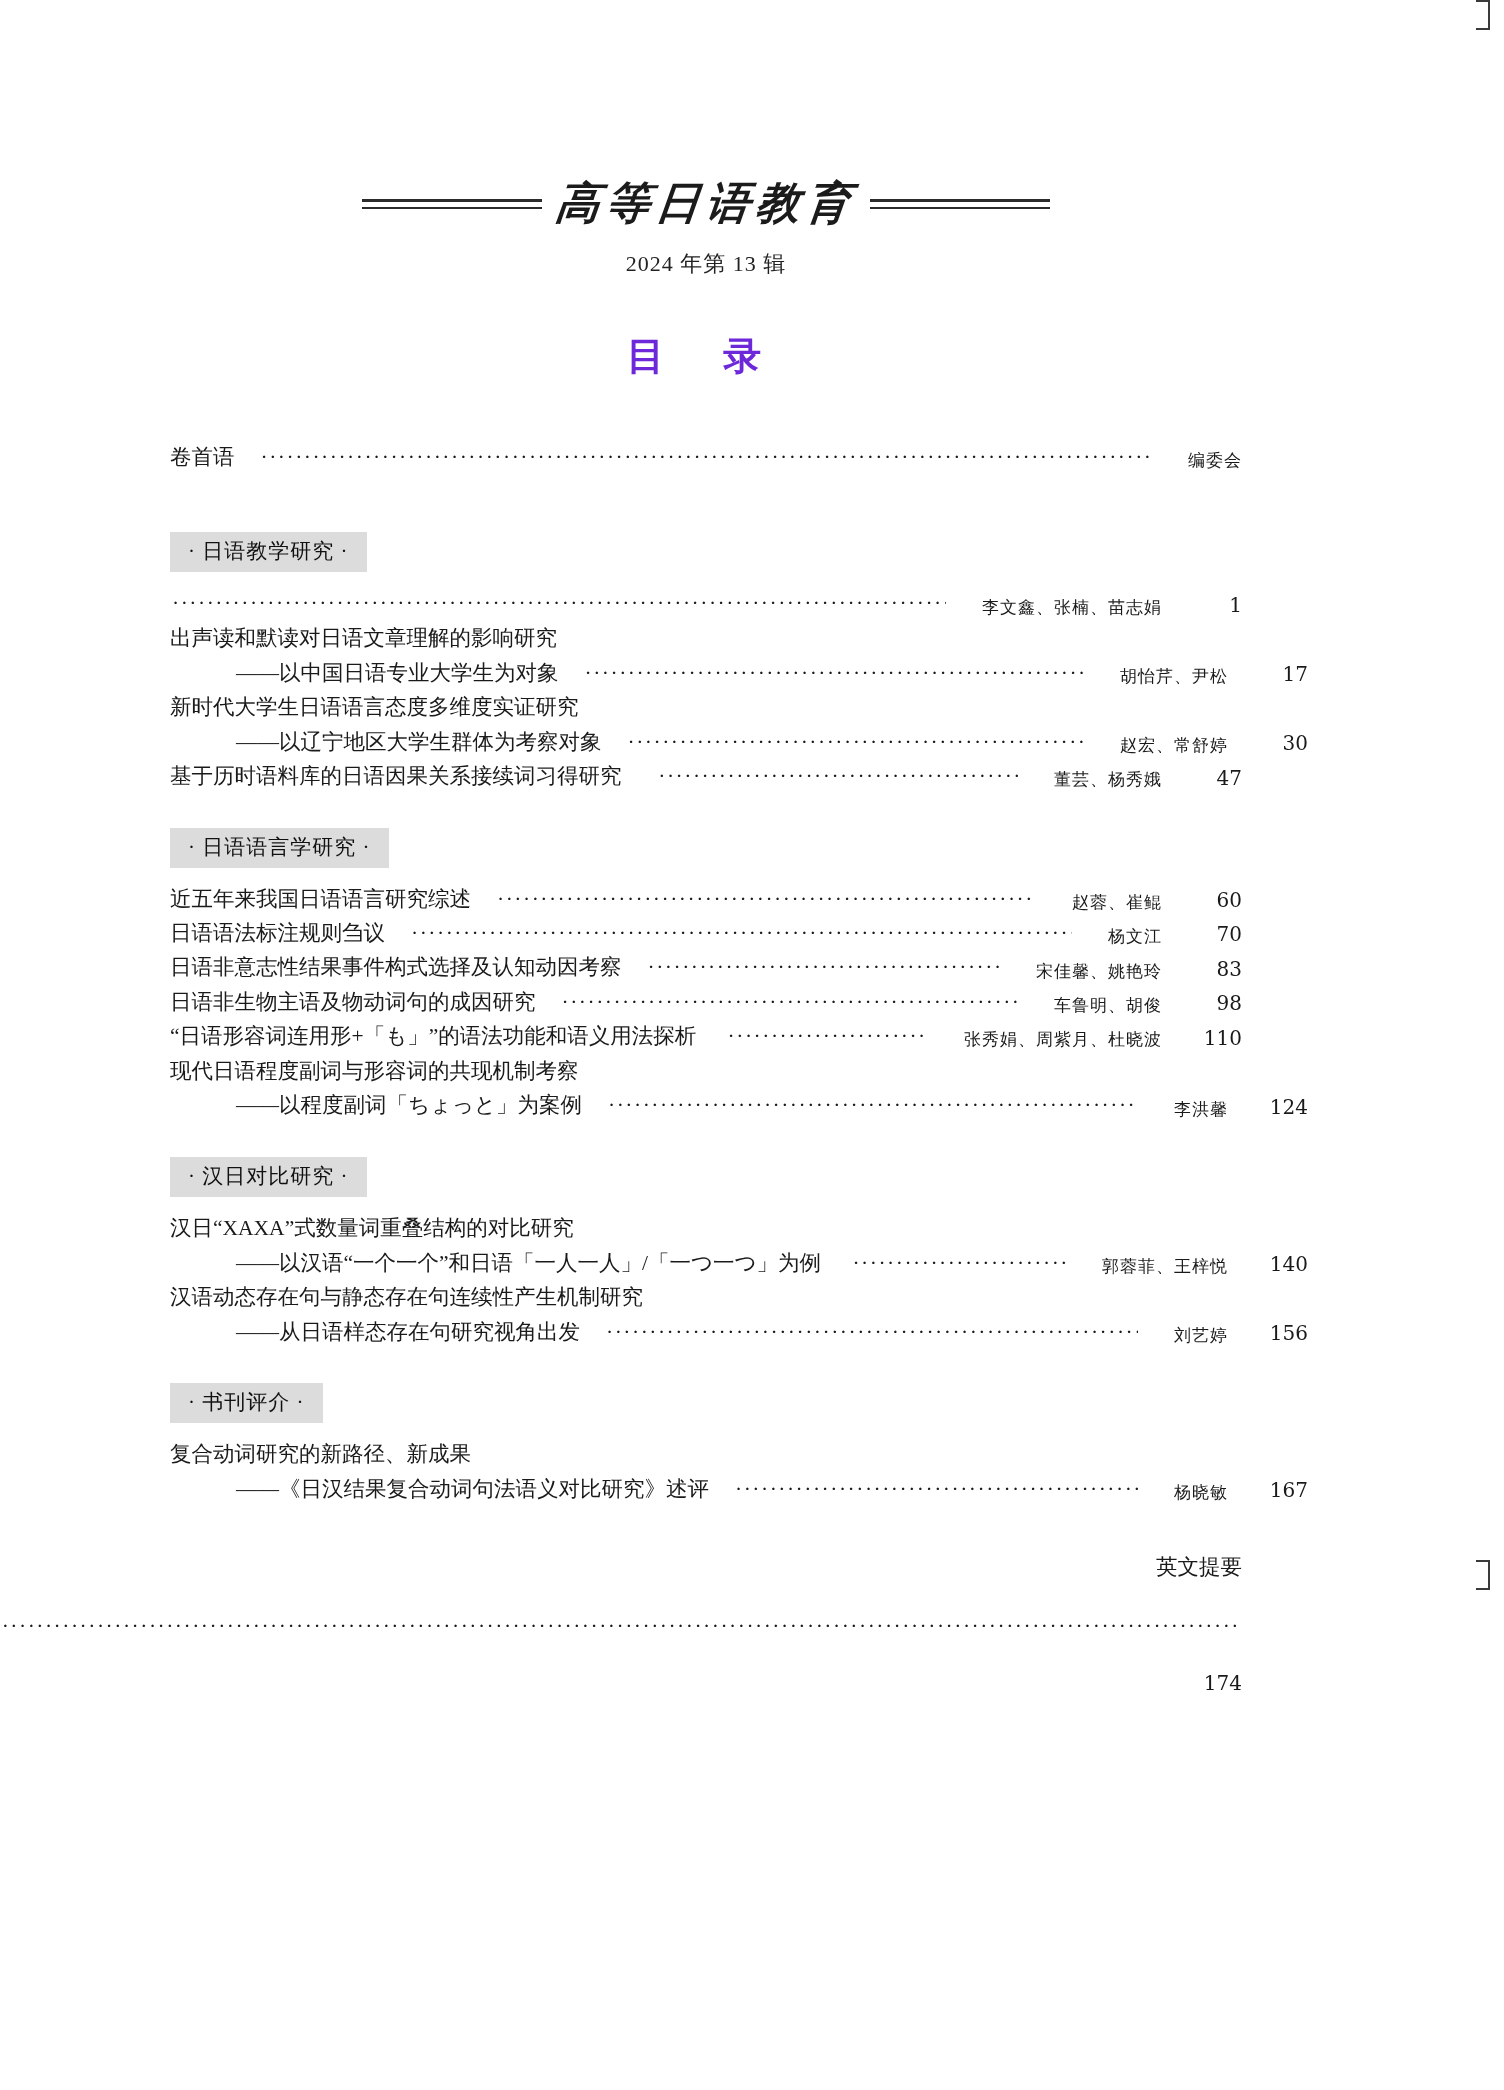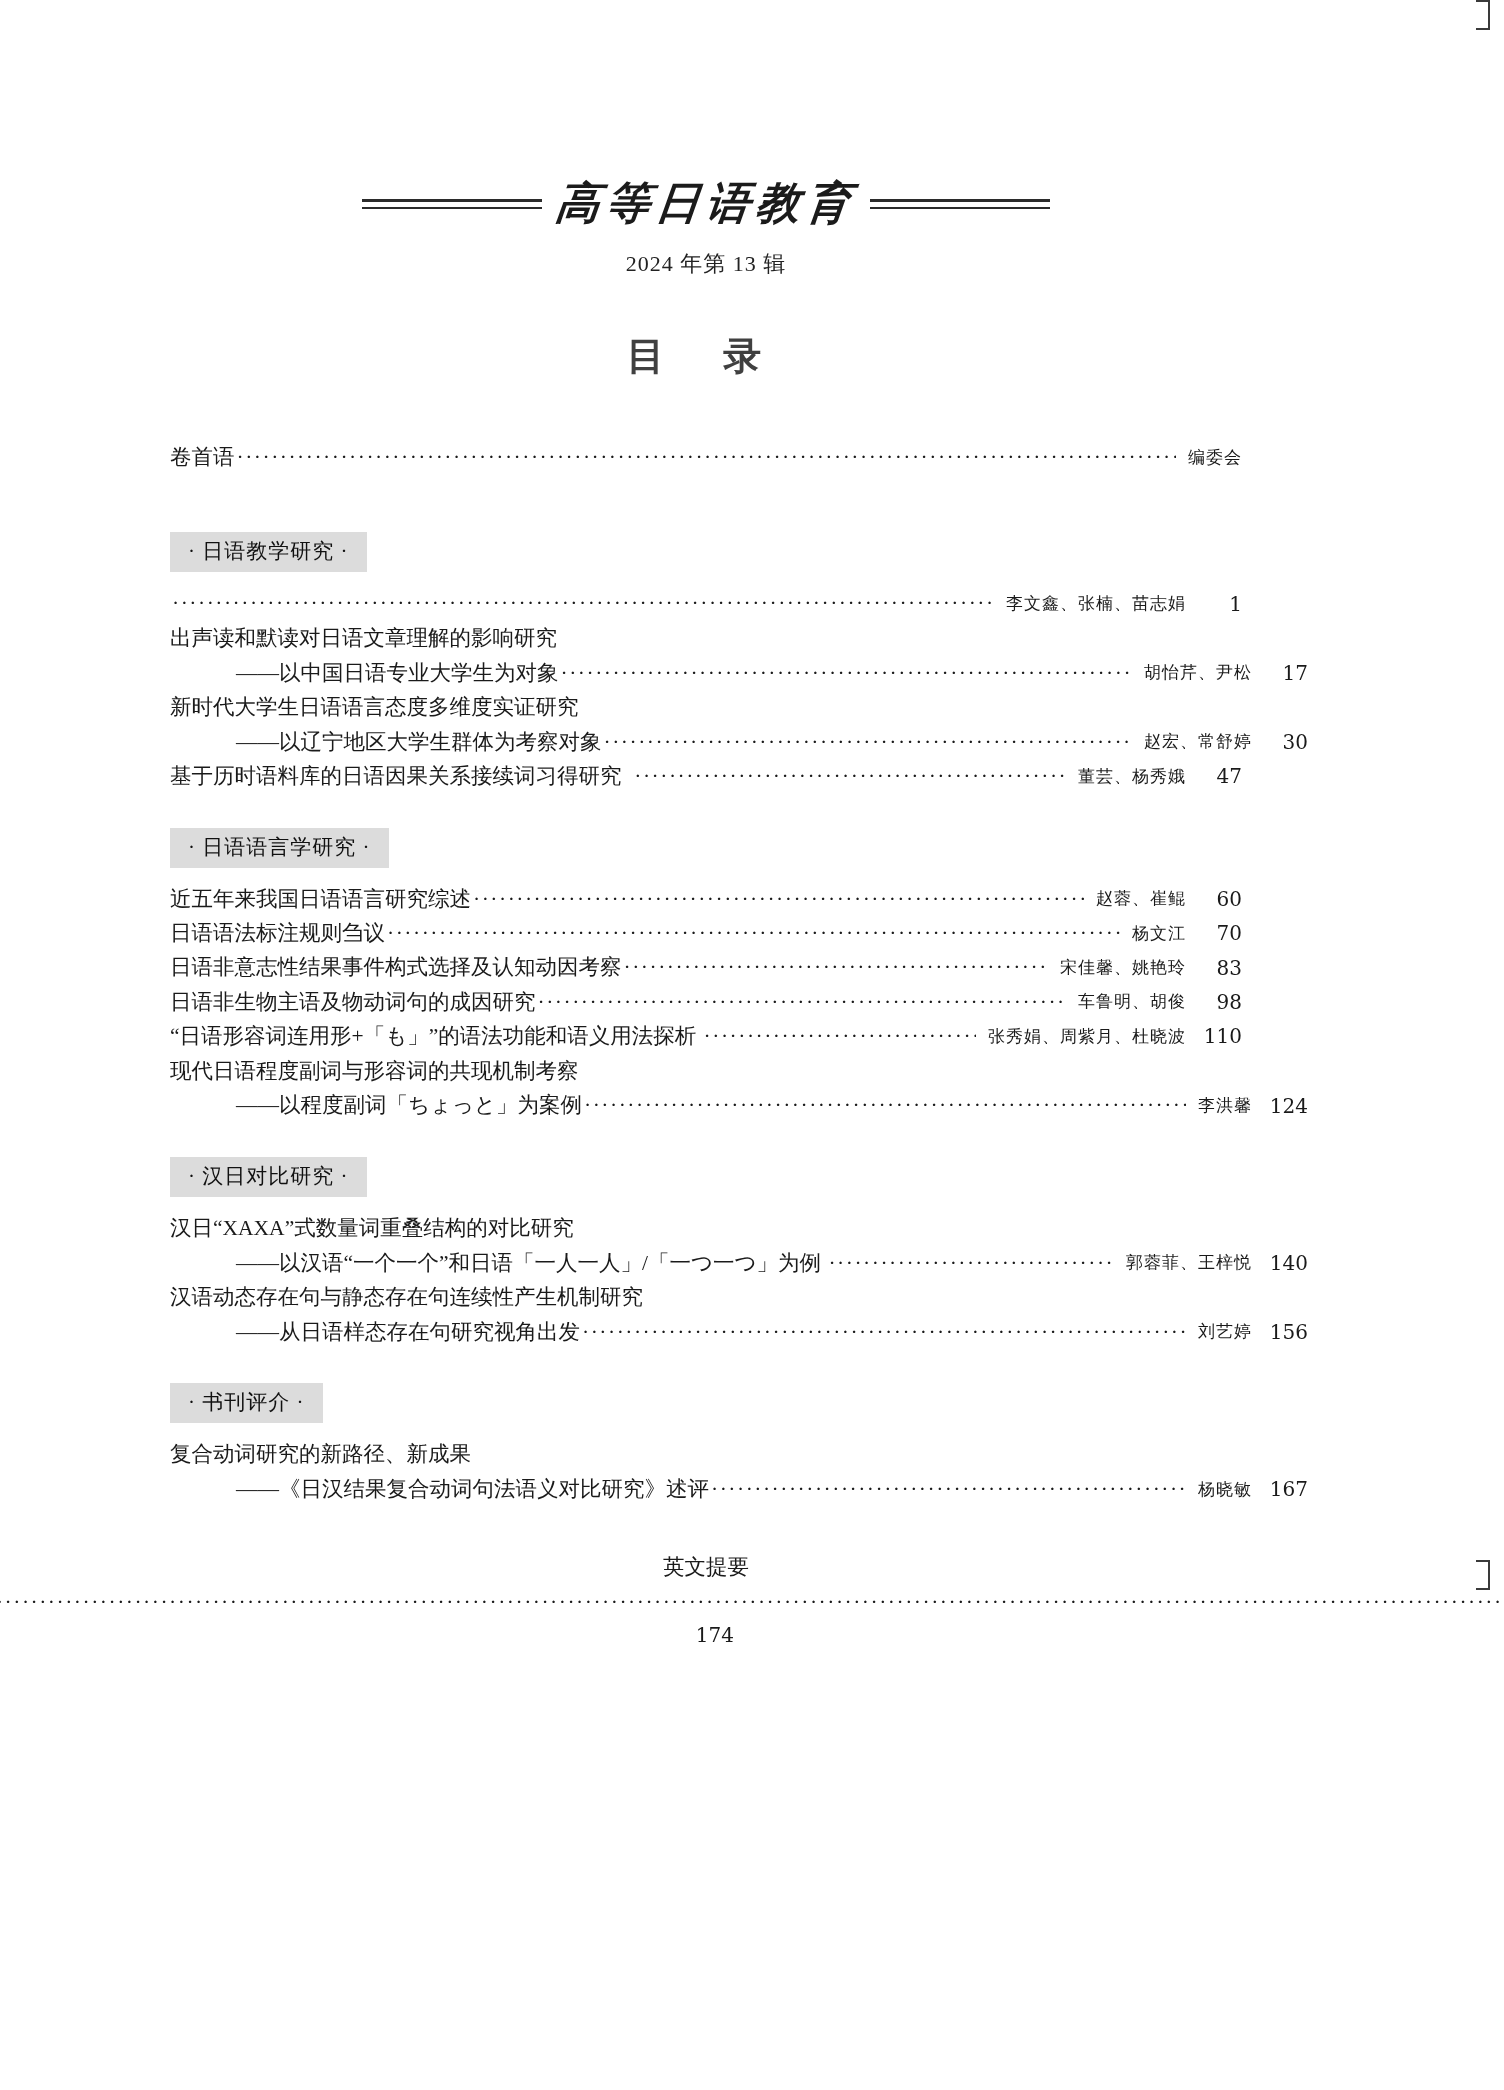--- a/index.html
+++ b/index.html
@@ -75,33 +75,34 @@
     margin-top: 16px;
     color: #222;
   }
   .toc-heading {
     text-align: center;
     font-family: "Liberation Sans", sans-serif;
     font-weight: 700;
     font-size: 38px;
     letter-spacing: 24px;
     margin-top: 52px;
-    color: #404040;
+    color: #6d28d9;
   }
 
   
   .toc-body {
     margin-top: 58px;
     font-size: 21.5px;
   }
   .row {
     display: flex;
-    align-items: center;
+    align-items: flex-end;
     width: 100%;
     line-height: 1.6;
+    gap: 24px;
   }
   .row .txt { white-space: pre; }
   .row .dots {
     flex: 1 1 auto;
     overflow: hidden;
     white-space: nowrap;
     letter-spacing: 1.5px;
     margin: 0 2px;
     color: #1a1a1a;
   }

